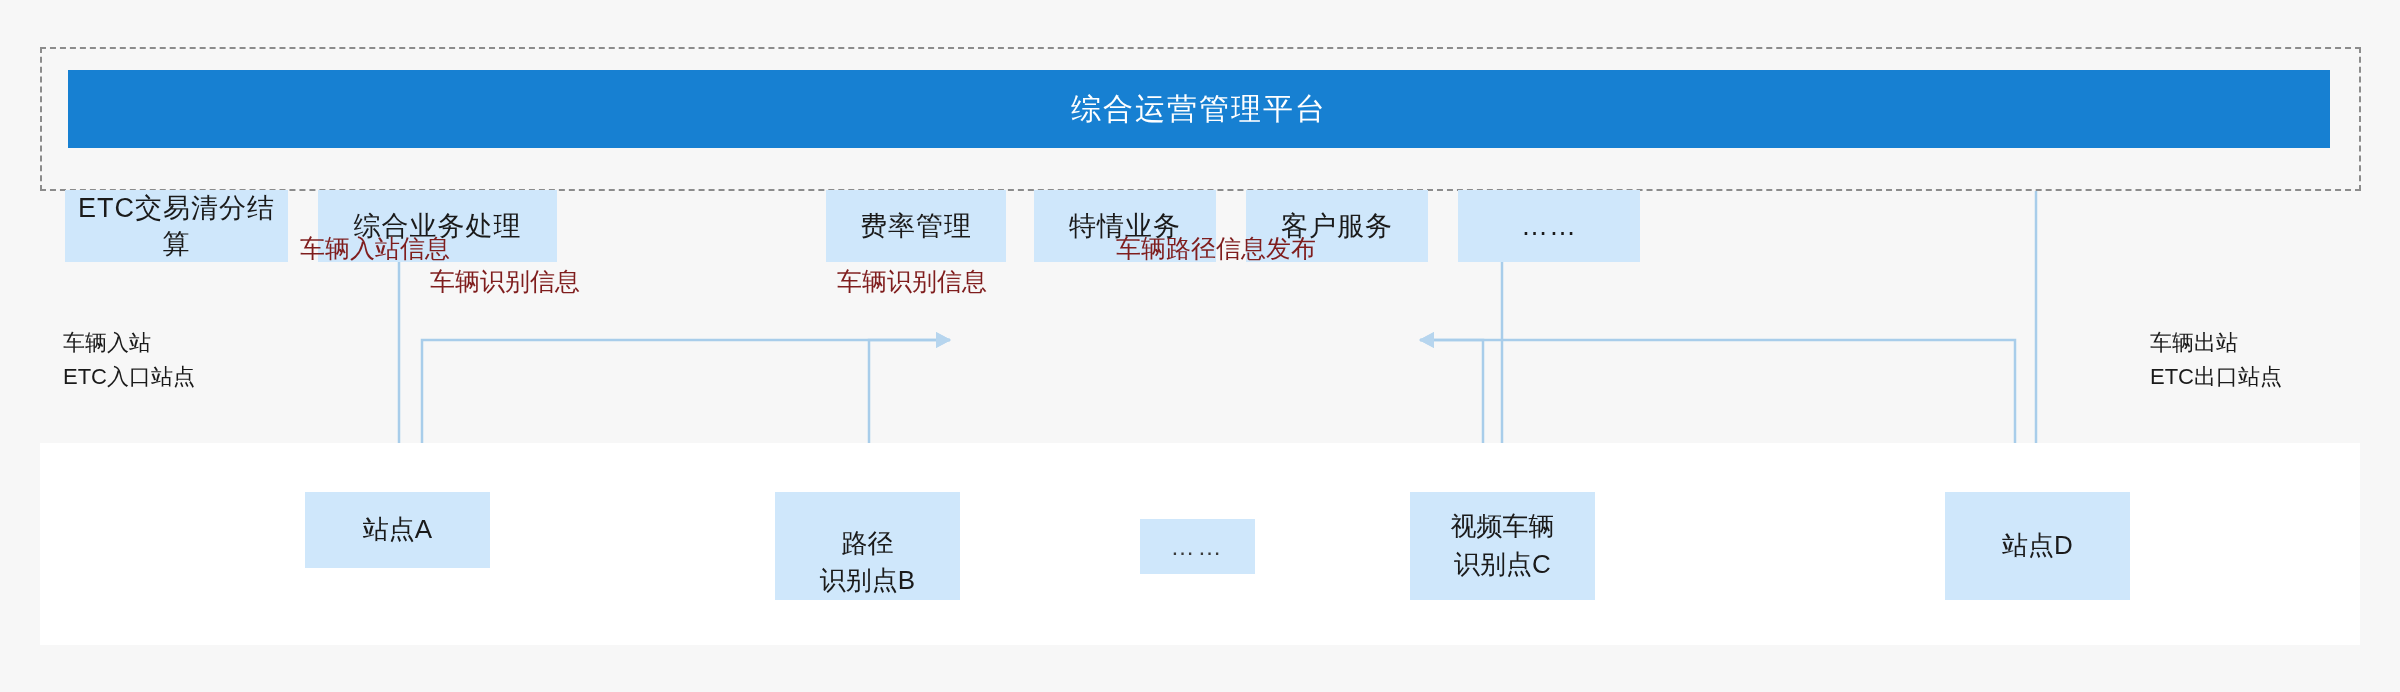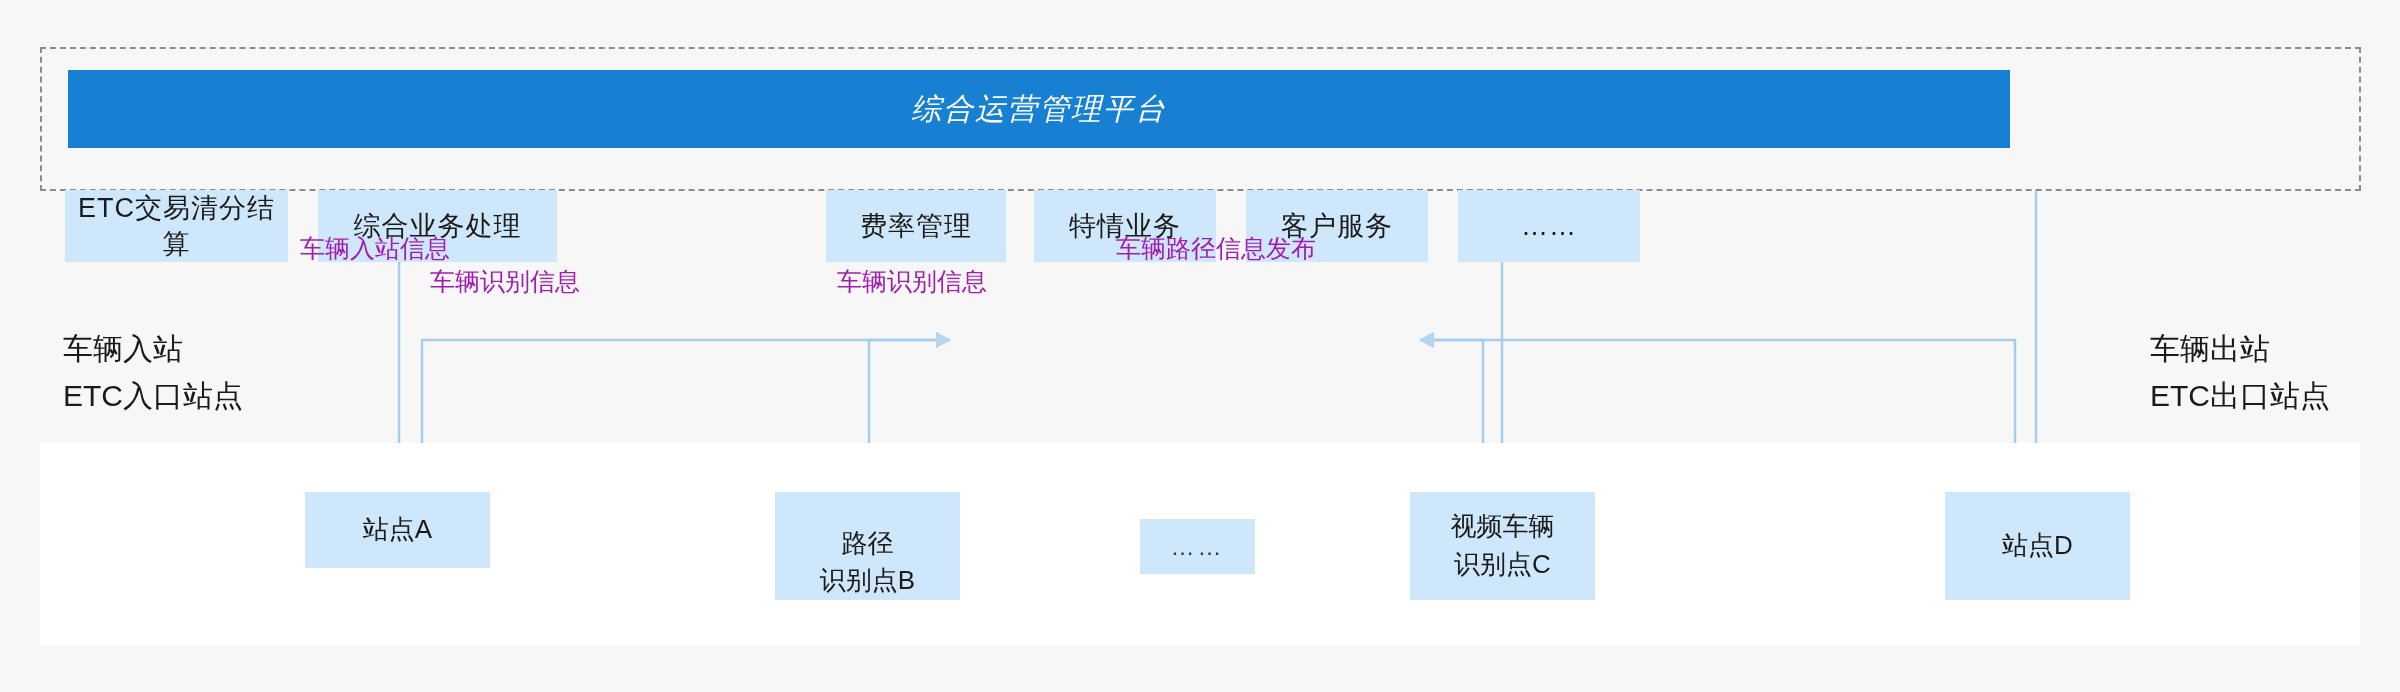--- a/index.html
+++ b/index.html
@@ -21,21 +21,21 @@
   }
   
   .blue-bar{
     position:absolute;
     background:#1780d2;
     color:#ffffff;
     display:flex;align-items:center;justify-content:center;
     font-size:30px;letter-spacing:2px;
     box-sizing:border-box;
   }
-  #platform-bar{left:68px;top:70px;width:1942px;height:78px;font-style:italic;}
+  #platform-bar{left:68px;top:70px;width:2262px;height:78px;}
   #province-bar{left:965px;top:310px;width:438px;height:78px;font-size:30px;}
 
   
   .module-box{
     position:absolute;top:190px;height:72px;
     background:#cfe7fb;
     display:flex;align-items:center;justify-content:center;
     color:#1a1a1a;font-size:27px;letter-spacing:1px;
     box-sizing:border-box;
   }
@@ -56,27 +56,27 @@
   }
   .station-box span{display:block;white-space:nowrap;}
   .ellipsis-box{
     position:absolute;background:#cfe7fb;
     display:flex;align-items:center;justify-content:center;
     color:#3a3a3a;font-size:24px;letter-spacing:3px;
   }
 
   
   .side-caption{
-    position:absolute;color:#1a1a1a;font-size:30px;line-height:1.55;
+    position:absolute;color:#1a1a1a;font-size:22px;line-height:1.55;
     white-space:nowrap;
   }
 
   
   .conn-label{
-    position:absolute;color:#a21caf;font-size:25px;white-space:nowrap;
+    position:absolute;color:#7f1d1d;font-size:25px;white-space:nowrap;
   }
 
   svg.overlay{position:absolute;left:0;top:0;width:2400px;height:692px;pointer-events:none;}
 </style>
 </head>
 <body>
 
 <div id="stage">
 
   <svg class="overlay" viewBox="0 0 2400 692">

